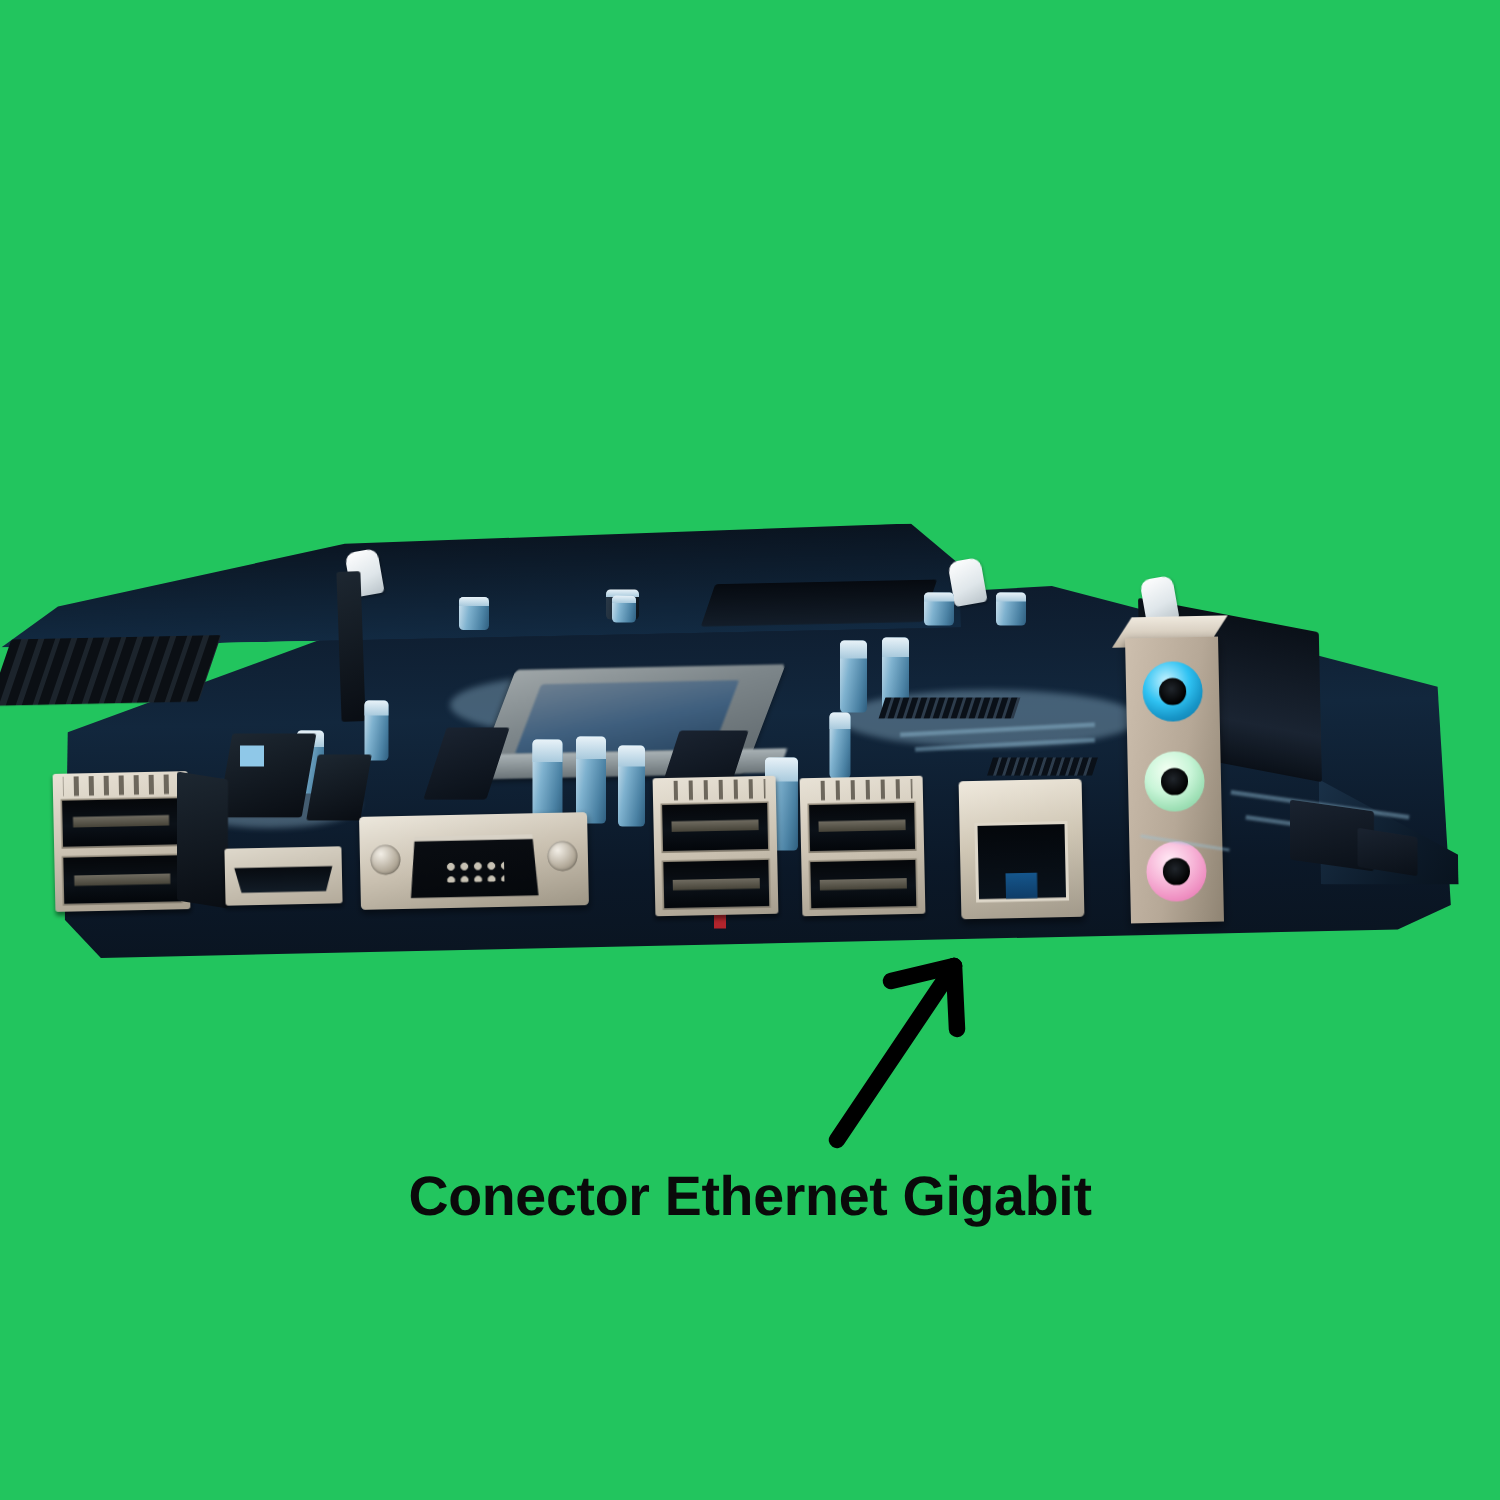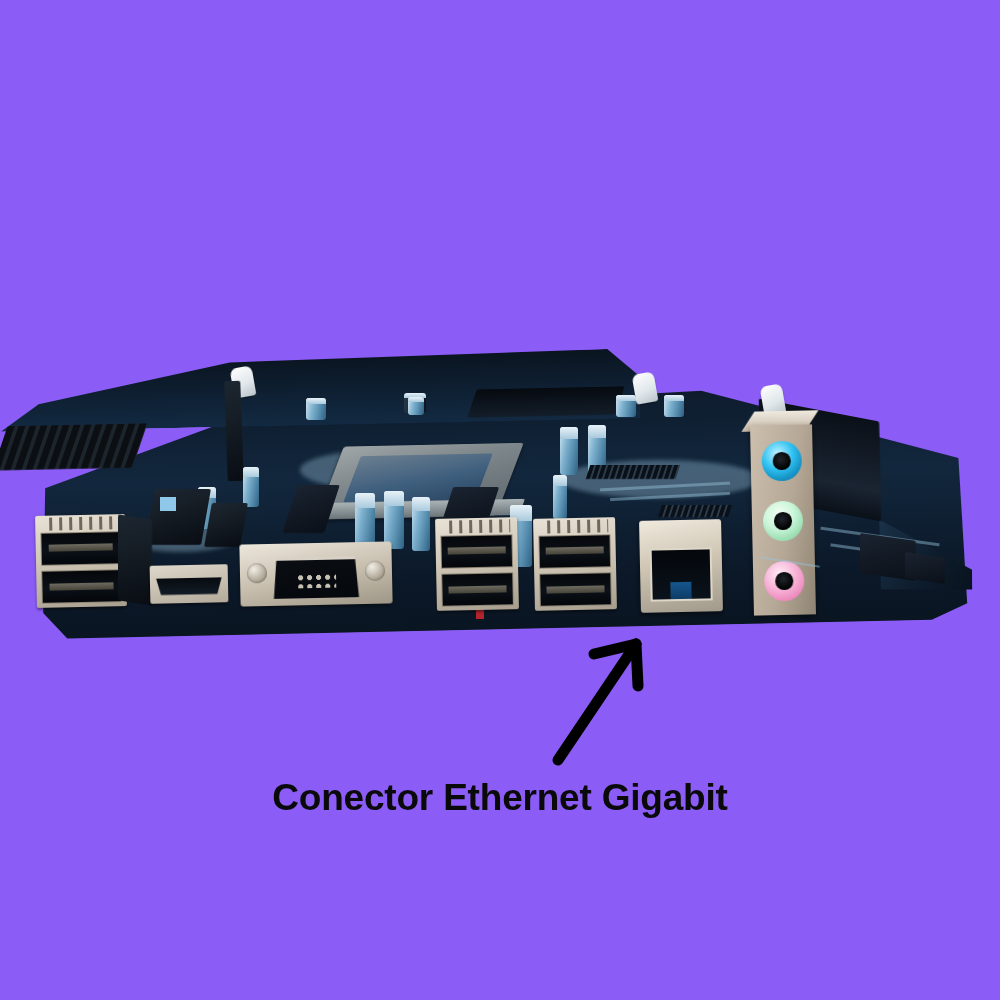--- a/index.html
+++ b/index.html
@@ -1,17 +1,17 @@
 <!DOCTYPE html>
 <html><head>
 <meta charset="utf-8">
 <style>
   html,body{margin:0;padding:0;background:#ffffff;}
   body{width:1000px;height:1000px;overflow:hidden;font-family:"Liberation Sans",sans-serif;}
-  #stage{position:relative;width:1000px;height:1000px;background:#8b5cf6;}
+  #stage{position:relative;width:1000px;height:1000px;background:#22c55e;}
 
   
   #board-photo{position:absolute;left:0;top:355px;width:1000px;height:290px;}
 
   .pcb{position:absolute;}
 
   
   .pcb-main{
     left:30px;top:40px;width:940px;height:260px;
     background:

